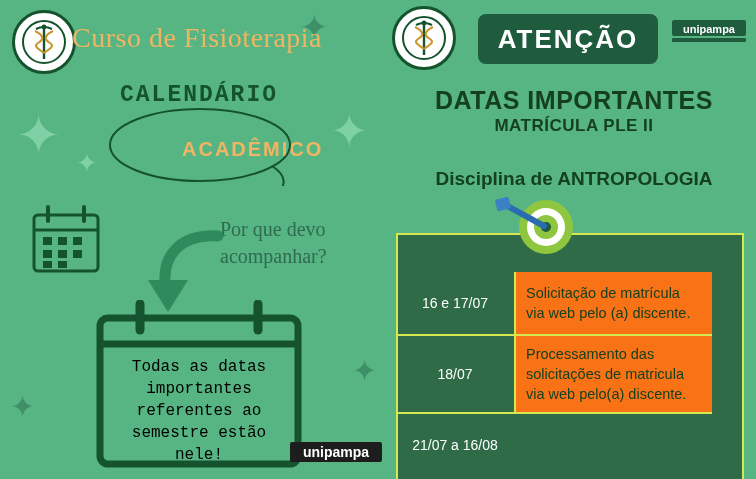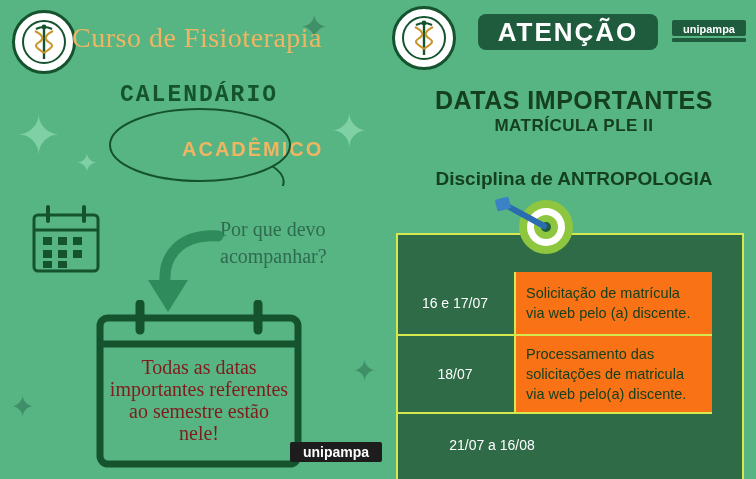--- a/index.html
+++ b/index.html
@@ -98,24 +98,24 @@
     top: 300px;
     width: 210px;
     height: 170px;
   }
   #calendar-big-text {
     position: absolute;
     left: 108px;
     top: 356px;
     width: 182px;
     text-align: center;
-    font-family: Liberation Serif, serif;
-    font-size: 20px;
+    font-family: Liberation Mono, monospace;
+    font-size: 16px;
     line-height: 22px;
-    color: #7f1d1d;
+    color: #000000;
   }
   #why-follow {
     position: absolute;
     left: 220px;
     top: 216px;
     width: 170px;
     font-family: "Liberation Serif", serif;
     font-size: 20px;
     line-height: 27px;
     color: #2f6b4f;
@@ -134,21 +134,21 @@
     width: 92px;
     height: 24px;
   }
 
   
   #attention-pill {
     position: absolute;
     left: 478px;
     top: 14px;
     width: 180px;
-    height: 36px;
+    height: 50px;
     background: #1f5c3d;
     border-radius: 8px;
     display: flex;
     align-items: center;
     justify-content: center;
   }
   #attention-pill span {
     color: #ffffff;
     font-family: "Liberation Sans", sans-serif;
     font-size: 26px;
@@ -202,21 +202,21 @@
     left: 396px;
     top: 272px;
     width: 316px;
   }
   .trow {
     display: flex;
     align-items: stretch;
     border-bottom: 2px solid #d6e84f;
     min-height: 62px;
   }
-  .trow:last-child { border-bottom: none; padding-left: 37px; }
+  .trow:last-child { border-bottom: none; }
   .tdate {
     width: 118px;
     box-sizing: border-box;
     display: flex;
     align-items: center;
     justify-content: center;
     text-align: center;
     color: #ffffff;
     font-size: 14px;
     line-height: 18px;

